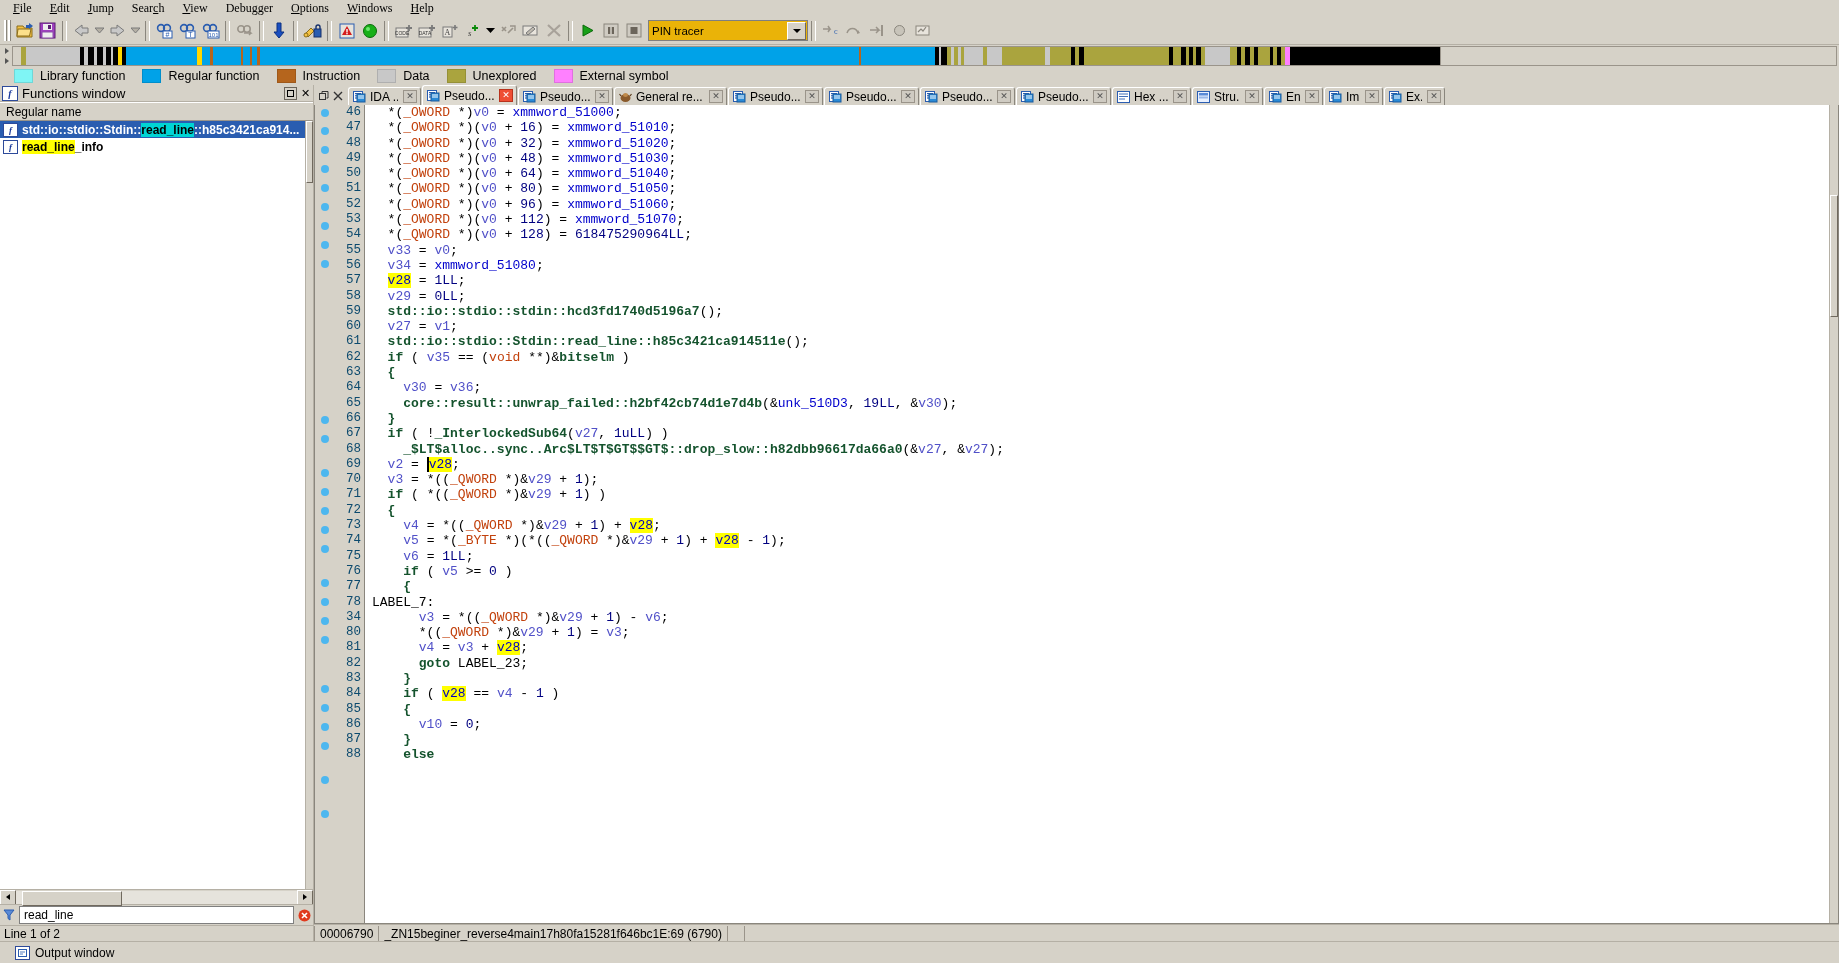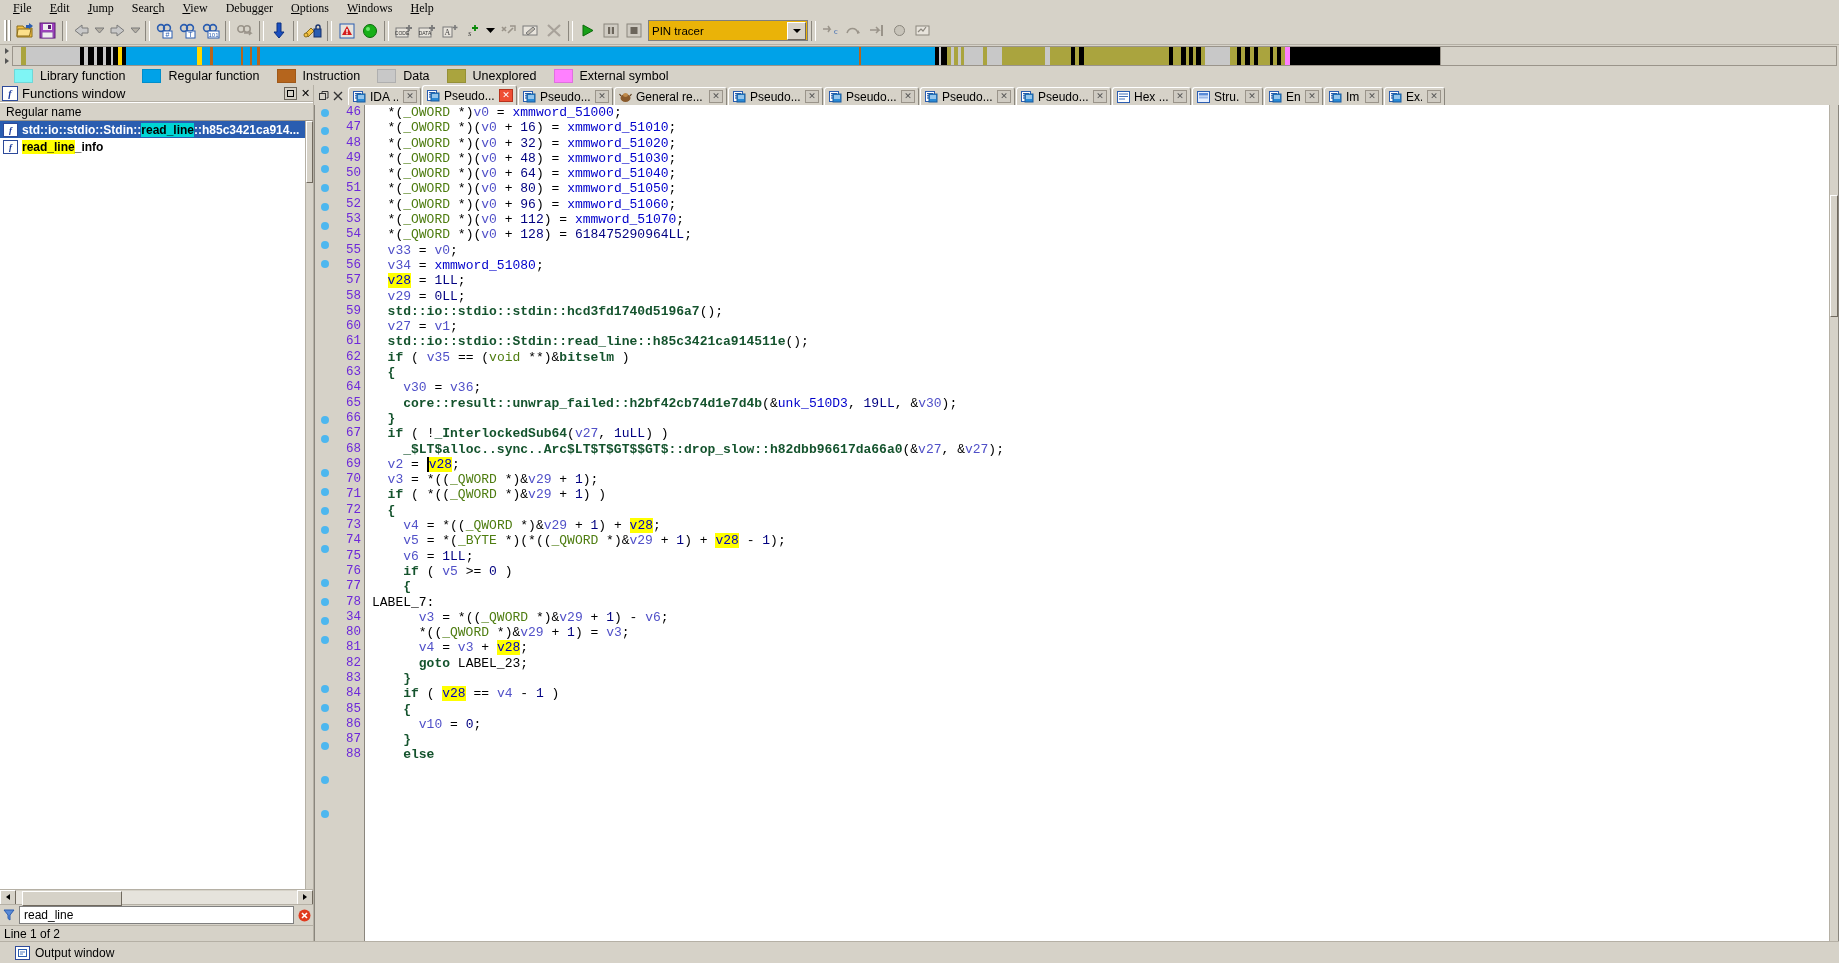--- a/index.html
+++ b/index.html
@@ -79,26 +79,26 @@
   .tab{height:17px;display:flex;align-items:center;padding:0 3px 0 4px;margin-right:1px;background:#d6d2c8;border:1px solid #fff;border-bottom:0;border-right-color:#8a867d;border-radius:3px 3px 0 0;font-size:12px;white-space:nowrap;flex:0 0 auto;}
   .tab.active{height:19px;background:#dedad0;border-color:#fff;border-right-color:#8a867d;}
   .tab .ico{width:13px;height:12px;margin-right:4px;flex:0 0 auto;}
   .tab .lbl{font-size:12px;margin-right:5px;}
   .tab .cls{width:12px;height:11px;border:1px solid #9a948a;background:#cfcbc2;display:flex;align-items:center;justify-content:center;font-size:9px;color:#555;line-height:9px;flex:0 0 auto;}
   .tab .cls.red{background:#ef4e33;border-color:#b8321c;color:#fff;}
 
   .codewrap{flex:1;display:flex;min-height:0;background:#fff;border:1px solid #8a867d;border-top:0;margin:0 0 0 0;position:relative;}
   .gutter{width:20px;background:#d6d2c8;flex:0 0 auto;}
   .gutter .dot{width:8px;height:8px;border-radius:50%;background:#4db7ef;margin:3.6px auto 0;}
-  .lnums{width:26px;background:#d6d2c8;text-align:right;flex:0 0 auto;font-family:"Liberation Mono",monospace;font-size:12.5px;color:#6d28d9;padding-right:3px;border-right:1px solid #8a867d;}
+  .lnums{width:26px;background:#d6d2c8;text-align:right;flex:0 0 auto;font-family:"Liberation Mono",monospace;font-size:12.5px;color:#0c4a6e;padding-right:3px;border-right:1px solid #8a867d;}
   .lnums div{height:15.3px;line-height:15.3px;}
   .code{flex:1;background:#fff;font-family:"Liberation Mono",monospace;font-size:13px;white-space:pre;overflow:hidden;padding-left:7px;min-width:0;}
   .code .ln{height:15.3px;line-height:15.3px;}
   .kw{color:#14532d;font-weight:bold;}
-  .ty{color:#4d7c0f;}
+  .ty{color:#c2410c;}
   .va{color:#5050c8;}
   .gl{color:#0000cc;}
   .num{color:#000080;}
   .pn{color:#000000;}
   .hlv{background:#ffff00;color:#0000c0;}
   .cursorv{background:#ffff00;color:#0000c0;border-left:2px solid #000;}
   .lbl2{color:#000;}
 
   .code-scroll{position:absolute;right:0;top:0;bottom:0;width:8px;background:#d6d2c8;border-left:1px solid #b5b0a5;}
   .code-scroll .thumb{position:absolute;left:0;right:0;top:90px;height:120px;background:#d6d2c8;border:1px solid #fff;border-right-color:#70695e;border-bottom-color:#70695e;}
@@ -814,20 +814,25 @@
             <div>86</div>
             <div>87</div>
             <div>88</div>
           </div>
         <div class="code" id="code"><div class="ln">  <span class="pn">*(</span><span class="ty">_OWORD </span><span class="pn">*)</span><span class="va">v0</span> <span class="pn">=</span> <span class="gl">xmmword_51000</span><span class="pn">;</span></div><div class="ln">  <span class="pn">*(</span><span class="ty">_OWORD </span><span class="pn">*)(</span><span class="va">v0</span> <span class="pn">+</span> <span class="num">16</span><span class="pn">)</span> <span class="pn">=</span> <span class="gl">xmmword_51010</span><span class="pn">;</span></div><div class="ln">  <span class="pn">*(</span><span class="ty">_OWORD </span><span class="pn">*)(</span><span class="va">v0</span> <span class="pn">+</span> <span class="num">32</span><span class="pn">)</span> <span class="pn">=</span> <span class="gl">xmmword_51020</span><span class="pn">;</span></div><div class="ln">  <span class="pn">*(</span><span class="ty">_OWORD </span><span class="pn">*)(</span><span class="va">v0</span> <span class="pn">+</span> <span class="num">48</span><span class="pn">)</span> <span class="pn">=</span> <span class="gl">xmmword_51030</span><span class="pn">;</span></div><div class="ln">  <span class="pn">*(</span><span class="ty">_OWORD </span><span class="pn">*)(</span><span class="va">v0</span> <span class="pn">+</span> <span class="num">64</span><span class="pn">)</span> <span class="pn">=</span> <span class="gl">xmmword_51040</span><span class="pn">;</span></div><div class="ln">  <span class="pn">*(</span><span class="ty">_OWORD </span><span class="pn">*)(</span><span class="va">v0</span> <span class="pn">+</span> <span class="num">80</span><span class="pn">)</span> <span class="pn">=</span> <span class="gl">xmmword_51050</span><span class="pn">;</span></div><div class="ln">  <span class="pn">*(</span><span class="ty">_OWORD </span><span class="pn">*)(</span><span class="va">v0</span> <span class="pn">+</span> <span class="num">96</span><span class="pn">)</span> <span class="pn">=</span> <span class="gl">xmmword_51060</span><span class="pn">;</span></div><div class="ln">  <span class="pn">*(</span><span class="ty">_OWORD </span><span class="pn">*)(</span><span class="va">v0</span> <span class="pn">+</span> <span class="num">112</span><span class="pn">)</span> <span class="pn">=</span> <span class="gl">xmmword_51070</span><span class="pn">;</span></div><div class="ln">  <span class="pn">*(</span><span class="ty">_QWORD </span><span class="pn">*)(</span><span class="va">v0</span> <span class="pn">+</span> <span class="num">128</span><span class="pn">)</span> <span class="pn">=</span> <span class="num">618475290964LL</span><span class="pn">;</span></div><div class="ln">  <span class="va">v33</span> <span class="pn">=</span> <span class="va">v0</span><span class="pn">;</span></div><div class="ln">  <span class="va">v34</span> <span class="pn">=</span> <span class="gl">xmmword_51080</span><span class="pn">;</span></div><div class="ln">  <span class="hlv">v28</span> <span class="pn">=</span> <span class="num">1LL</span><span class="pn">;</span></div><div class="ln">  <span class="va">v29</span> <span class="pn">=</span> <span class="num">0LL</span><span class="pn">;</span></div><div class="ln">  <span class="kw">std::io::stdio::stdin::hcd3fd1740d5196a7</span><span class="pn">();</span></div><div class="ln">  <span class="va">v27</span> <span class="pn">=</span> <span class="va">v1</span><span class="pn">;</span></div><div class="ln">  <span class="kw">std::io::stdio::Stdin::read_line::h85c3421ca914511e</span><span class="pn">();</span></div><div class="ln">  <span class="kw">if</span> <span class="pn">(</span> <span class="va">v35</span> <span class="pn">==</span> <span class="pn">(</span><span class="ty">void </span><span class="pn">**)&amp;</span><span class="kw">bitselm</span> <span class="pn">)</span></div><div class="ln">  <span class="kw">{</span></div><div class="ln">    <span class="va">v30</span> <span class="pn">=</span> <span class="va">v36</span><span class="pn">;</span></div><div class="ln">    <span class="kw">core::result::unwrap_failed::h2bf42cb74d1e7d4b</span><span class="pn">(&amp;</span><span class="gl">unk_510D3</span><span class="pn">,</span> <span class="num">19LL</span><span class="pn">,</span> <span class="pn">&amp;</span><span class="va">v30</span><span class="pn">);</span></div><div class="ln">  <span class="kw">}</span></div><div class="ln">  <span class="kw">if</span> <span class="pn">(</span> <span class="pn">!</span><span class="kw">_InterlockedSub64</span><span class="pn">(</span><span class="va">v27</span><span class="pn">,</span> <span class="num">1uLL</span><span class="pn">)</span> <span class="pn">)</span></div><div class="ln">    <span class="kw">_$LT$alloc..sync..Arc$LT$T$GT$$GT$::drop_slow::h82dbb96617da66a0</span><span class="pn">(&amp;</span><span class="va">v27</span><span class="pn">,</span> <span class="pn">&amp;</span><span class="va">v27</span><span class="pn">);</span></div><div class="ln">  <span class="va">v2</span> <span class="pn">=</span> <span class="cursorv">v28</span><span class="pn">;</span></div><div class="ln">  <span class="va">v3</span> <span class="pn">=</span> <span class="pn">*((</span><span class="ty">_QWORD </span><span class="pn">*)&amp;</span><span class="va">v29</span> <span class="pn">+</span> <span class="num">1</span><span class="pn">);</span></div><div class="ln">  <span class="kw">if</span> <span class="pn">(</span> <span class="pn">*((</span><span class="ty">_QWORD </span><span class="pn">*)&amp;</span><span class="va">v29</span> <span class="pn">+</span> <span class="num">1</span><span class="pn">)</span> <span class="pn">)</span></div><div class="ln">  <span class="kw">{</span></div><div class="ln">    <span class="va">v4</span> <span class="pn">=</span> <span class="pn">*((</span><span class="ty">_QWORD </span><span class="pn">*)&amp;</span><span class="va">v29</span> <span class="pn">+</span> <span class="num">1</span><span class="pn">)</span> <span class="pn">+</span> <span class="hlv">v28</span><span class="pn">;</span></div><div class="ln">    <span class="va">v5</span> <span class="pn">=</span> <span class="pn">*(</span><span class="ty">_BYTE </span><span class="pn">*)(*((</span><span class="ty">_QWORD </span><span class="pn">*)&amp;</span><span class="va">v29</span> <span class="pn">+</span> <span class="num">1</span><span class="pn">)</span> <span class="pn">+</span> <span class="hlv">v28</span> <span class="pn">-</span> <span class="num">1</span><span class="pn">);</span></div><div class="ln">    <span class="va">v6</span> <span class="pn">=</span> <span class="num">1LL</span><span class="pn">;</span></div><div class="ln">    <span class="kw">if</span> <span class="pn">(</span> <span class="va">v5</span> <span class="pn">&gt;=</span> <span class="num">0</span> <span class="pn">)</span></div><div class="ln">    <span class="kw">{</span></div><div class="ln"><span class="lbl2">LABEL_7:</span></div><div class="ln">      <span class="va">v3</span> <span class="pn">=</span> <span class="pn">*((</span><span class="ty">_QWORD </span><span class="pn">*)&amp;</span><span class="va">v29</span> <span class="pn">+</span> <span class="num">1</span><span class="pn">)</span> <span class="pn">-</span> <span class="va">v6</span><span class="pn">;</span></div><div class="ln">      <span class="pn">*((</span><span class="ty">_QWORD </span><span class="pn">*)&amp;</span><span class="va">v29</span> <span class="pn">+</span> <span class="num">1</span><span class="pn">)</span> <span class="pn">=</span> <span class="va">v3</span><span class="pn">;</span></div><div class="ln">      <span class="va">v4</span> <span class="pn">=</span> <span class="va">v3</span> <span class="pn">+</span> <span class="hlv">v28</span><span class="pn">;</span></div><div class="ln">      <span class="kw">goto</span> <span class="lbl2">LABEL_23</span><span class="pn">;</span></div><div class="ln">    <span class="kw">}</span></div><div class="ln">    <span class="kw">if</span> <span class="pn">(</span> <span class="hlv">v28</span> <span class="pn">==</span> <span class="va">v4</span> <span class="pn">-</span> <span class="num">1</span> <span class="pn">)</span></div><div class="ln">    <span class="kw">{</span></div><div class="ln">      <span class="va">v10</span> <span class="pn">=</span> <span class="num">0</span><span class="pn">;</span></div><div class="ln">    <span class="kw">}</span></div><div class="ln">    <span class="kw">else</span></div></div>
         <div class="code-scroll">
             <div class="thumb"></div>
           </div>
       </div>
 
+      <div class="codestatus">
+        <span class="cell first">00006790</span>
+        <span class="cell">_ZN15beginer_reverse4main17h80fa15281f646bc1E:69 (6790)</span>
+        <span class="cell" style="width:6px"></span>
+      </div>
     </div>
   </div>
 
   <div class="outwin">
     <span class="oi">
       <svg width="9" height="8" viewBox="0 0 9 8">
           <rect x="0.5" y="0.5" width="8" height="7" fill="#fff" stroke="#2a5db0"></rect>
           <path d="M2 3h5M2 5h3" stroke="#2a5db0" stroke-width="0.8"></path>
         </svg>
     </span>

